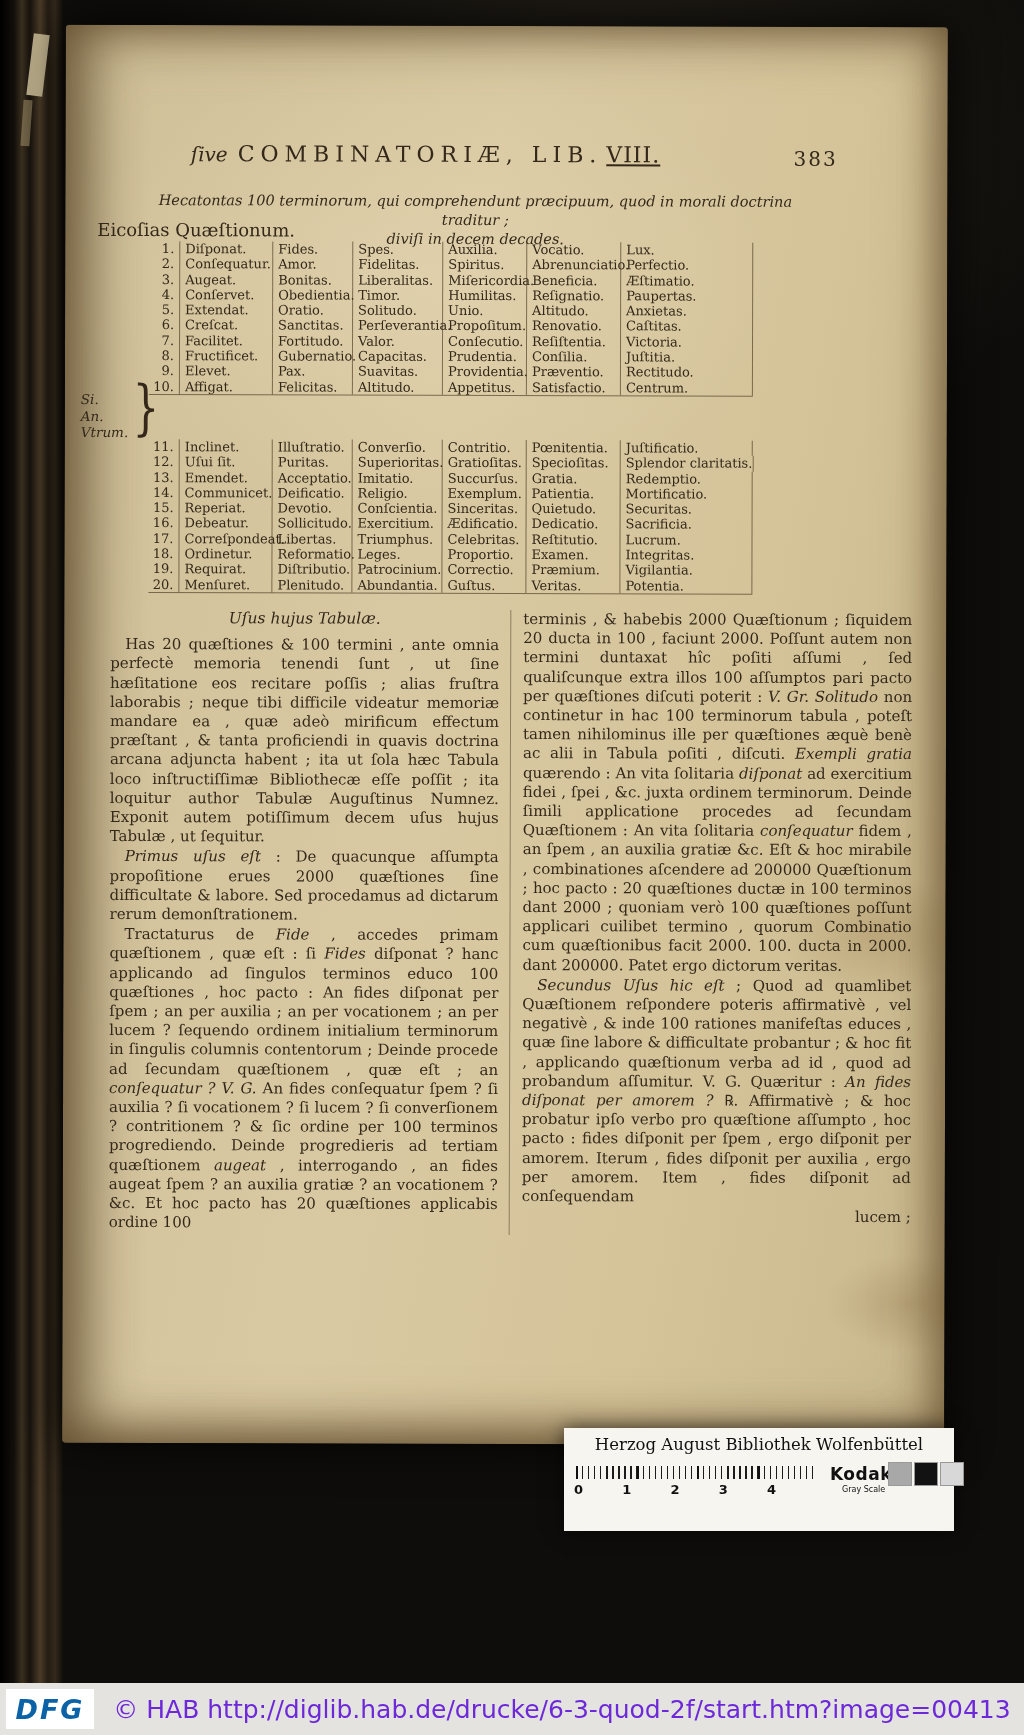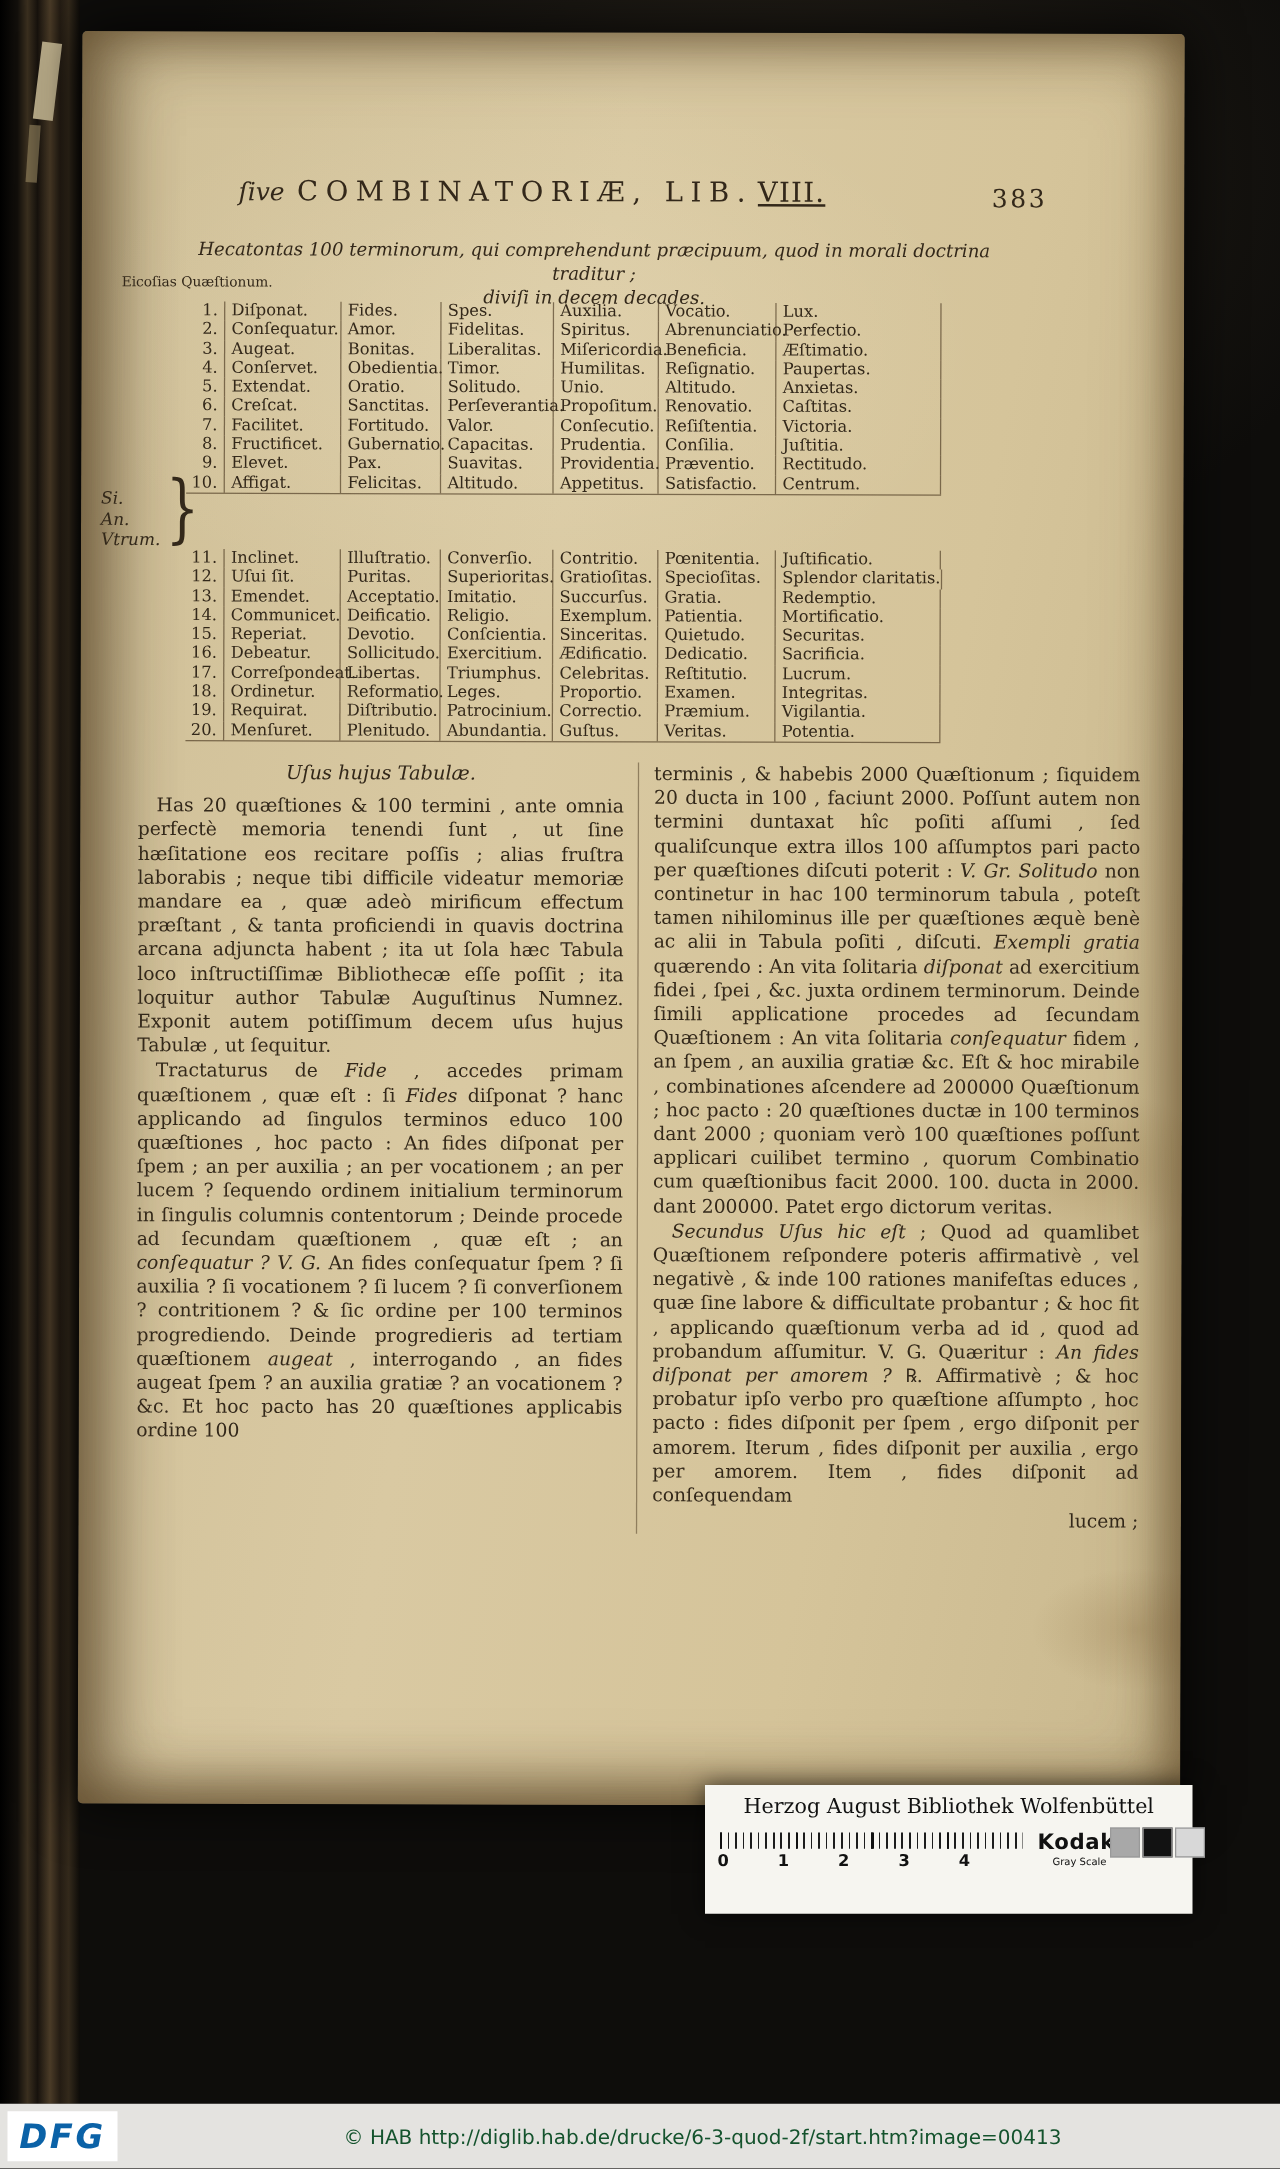--- a/index.html
+++ b/index.html
@@ -41,21 +41,21 @@
   .it{font-style:italic;}
   
   .page-header{position:absolute;left:40px;top:116px;width:640px;text-align:center;font-size:22px;white-space:nowrap;}
   .page-header .prefix{font-style:italic;font-size:20px;margin-right:10px;letter-spacing:0;}
   .page-header .spaced{letter-spacing:6px;}
   .page-header .numeral{letter-spacing:1px;margin-left:4px;text-decoration:underline;}
   .page-num{position:absolute;left:728px;top:120px;font-size:20px;letter-spacing:2px;}
   
   .intro{position:absolute;left:90px;top:166px;width:640px;text-align:center;font-style:italic;font-size:14.5px;line-height:19px;}
   
-  .eicosias{position:absolute;left:32px;top:194px;font-size:11px;}
+  .eicosias{position:absolute;left:32px;top:194px;font-size:18px;}
   .si-an-utrum{position:absolute;left:16px;top:366px;font-style:italic;font-size:13.5px;line-height:16.5px;}
   .brace{position:absolute;left:62px;top:352px;font-size:60px;line-height:60px;transform:scaleX(.7);color:var(--ink);}
   
   .table-wrap{position:absolute;left:84px;top:216px;width:604px;font-size:13px;}
   .tsection{border-bottom:1px solid var(--rule);}
   .trow{display:grid;grid-template-columns:30px 93px 80px 90px 84px 94px 1fr;height:15.3px;line-height:15.3px;white-space:nowrap;}
   .tnum{text-align:right;padding-right:5px;}
   .tcell{border-left:1px solid var(--rule);padding-left:5px;}
   .tcell:last-child{border-right:1px solid var(--rule);}
   .tgap{height:44px;}
@@ -87,21 +87,21 @@
   .patches{position:absolute;left:322px;top:8px;display:flex;}
   .patch{width:22px;height:22px;margin-left:2px;border:.5px solid #999;}
   
   .footer-bar{
     position:absolute;left:0;top:1683px;width:1024px;height:52px;background:#e4e3e0;
     display:flex;align-items:center;
     font-family:"DejaVu Sans","Liberation Sans",sans-serif;
   }
   .dfg-logo{background:#fff;height:40px;width:88px;margin-left:6px;display:flex;align-items:center;justify-content:center;
     font-weight:bold;font-size:27px;letter-spacing:2px;font-style:italic;}
-  .footer-url{position:absolute;left:100px;right:0;text-align:center;font-size:16px;color:#14532d;}
+  .footer-url{position:absolute;left:100px;right:0;text-align:center;font-size:25px;color:#6d28d9;}
 </style>
 </head>
 <body>
 
 <div class="stage">
 
   <div class="spine"></div>
   <div class="corner-frag f1"></div>
   <div class="corner-frag f2"></div>
 
@@ -334,20 +334,21 @@
         <div>Vtrum.</div>
       </div>
     <div class="brace">}</div>
 
     <div class="text-columns">
       <div class="col col-left">
         <div class="col-heading it">Uſus hujus Tabulæ.</div>
         <div>
 
         <p class="para"><span>Has 20 quæſtiones &amp; 100 termini , ante omnia perfectè memoria tenendi ſunt , ut ſine hæſitatione eos recitare poſſis ; alias fruſtra laborabis ; neque tibi difficile videatur memoriæ mandare ea , quæ adeò mirificum effectum præſtant , &amp; tanta proficiendi in quavis doctrina arcana adjuncta habent ; ita ut ſola hæc Tabula loco inſtructiſſimæ Bibliothecæ eſſe poſſit ; ita loquitur author Tabulæ Auguſtinus Numnez. Exponit autem potiſſimum decem uſus hujus Tabulæ , ut ſequitur.</span></p>
+            <p class="para"><span class="it">Primus uſus eſt</span><span> : De quacunque aſſumpta propoſitione erues 2000 quæſtiones ſine difficultate &amp; labore. Sed procedamus ad dictarum rerum demonſtrationem.</span></p>
             <p class="para"><span>Tractaturus de </span><span class="it">Fide</span><span> , accedes primam quæſtionem , quæ eſt : ſi </span><span class="it">Fides</span><span> diſponat ? hanc applicando ad ſingulos terminos educo 100 quæſtiones , hoc pacto : An fides diſponat per ſpem ; an per auxilia ; an per vocationem ; an per lucem ? ſequendo ordinem initialium terminorum in ſingulis columnis contentorum ; Deinde procede ad ſecundam quæſtionem , quæ eſt ; an </span><span class="it">conſequatur ? V. G.</span><span> An fides conſequatur ſpem ? ſi auxilia ? ſi vocationem ? ſi lucem ? ſi converſionem ? contritionem ? &amp; ſic ordine per 100 terminos progrediendo. Deinde progredieris ad tertiam quæſtionem </span><span class="it">augeat</span><span> , interrogando , an fides augeat ſpem ? an auxilia gratiæ ? an vocationem ? &amp;c. Et hoc pacto has 20 quæſtiones applicabis ordine 100</span></p>
           </div>
       </div>
       <div class="col col-right">
         <div>
 
         <p class="para"><span>terminis , &amp; habebis 2000 Quæſtionum ; ſiquidem 20 ducta in 100 , faciunt 2000. Poſſunt autem non termini duntaxat hîc poſiti aſſumi , ſed qualiſcunque extra illos 100 aſſumptos pari pacto per quæſtiones diſcuti poterit : </span><span class="it">V. Gr. Solitudo</span><span> non continetur in hac 100 terminorum tabula , poteſt tamen nihilominus ille per quæſtiones æquè benè ac alii in Tabula poſiti , diſcuti. </span><span class="it">Exempli gratia</span><span> quærendo : An vita ſolitaria </span><span class="it">diſponat</span><span> ad exercitium fidei , ſpei , &amp;c. juxta ordinem terminorum. Deinde ſimili applicatione procedes ad ſecundam Quæſtionem : An vita ſolitaria </span><span class="it">conſequatur</span><span> fidem , an ſpem , an auxilia gratiæ &amp;c. Eſt &amp; hoc mirabile , combinationes aſcendere ad 200000 Quæſtionum ; hoc pacto : 20 quæſtiones ductæ in 100 terminos dant 2000 ; quoniam verò 100 quæſtiones poſſunt applicari cuilibet termino , quorum Combinatio cum quæſtionibus facit 2000. 100. ducta in 2000. dant 200000. Patet ergo dictorum veritas.</span></p>
             <p class="para"><span class="it">Secundus Uſus hic eſt</span><span> ; Quod ad quamlibet Quæſtionem reſpondere poteris affirmativè , vel negativè , &amp; inde 100 rationes manifeſtas educes , quæ ſine labore &amp; difficultate probantur ; &amp; hoc fit , applicando quæſtionum verba ad id , quod ad probandum aſſumitur. V. G. Quæritur : </span><span class="it">An fides diſponat per amorem ?</span><span> ℞. Affirmativè ; &amp; hoc probatur ipſo verbo pro quæſtione aſſumpto , hoc pacto : fides diſponit per ſpem , ergo diſponit per amorem. Iterum , fides diſponit per auxilia , ergo per amorem. Item , fides diſponit ad conſequendam</span></p>
           </div>
         <div class="catchword">lucem ;</div>

